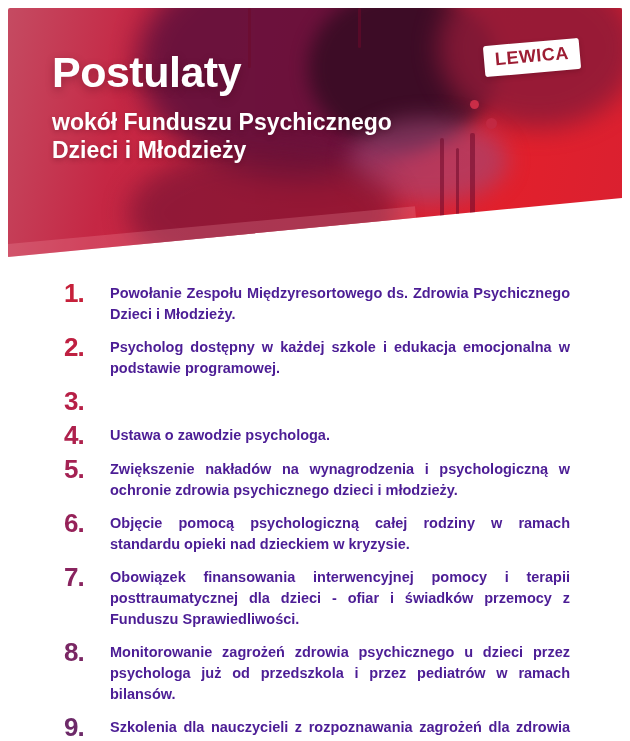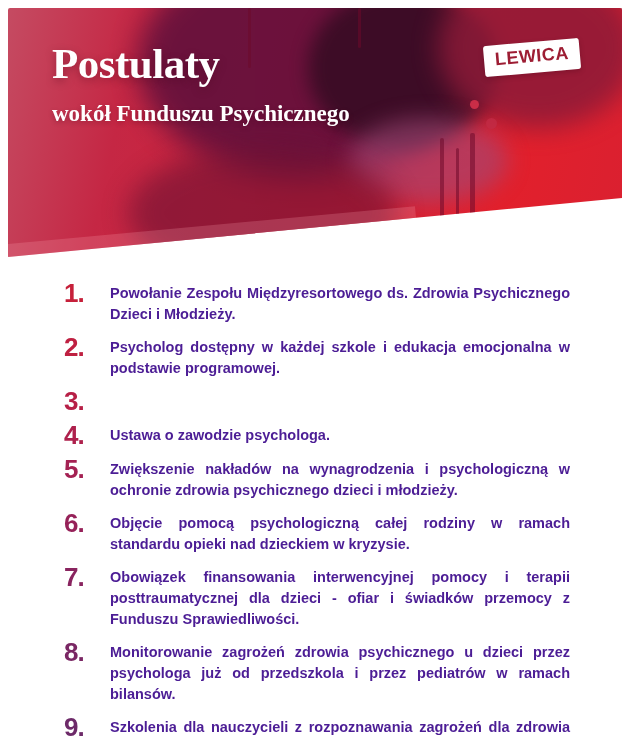--- a/index.html
+++ b/index.html
@@ -32,21 +32,21 @@
   .drip.d5{left:462px;top:125px;height:95px;width:5px;}
   .dot{position:absolute;border-radius:50%;}
   .dot.f1{left:462px;top:92px;width:9px;height:9px;background:#d3304a;opacity:.9;}
   .dot.f2{left:478px;top:110px;width:11px;height:11px;background:#c22a44;opacity:.85;}
   .light-band{
     position:absolute;left:-20px;top:218px;width:430px;height:46px;
     background:rgba(255,170,180,.22);
     transform:rotate(-5.3deg);
   }
 
-  .hero-content{position:relative;padding:32px 0 0 44px;font-family:Liberation Serif, serif;}
+  .hero-content{position:relative;padding:40px 0 0 44px;}
   .title{
     color:#ffffff;font-weight:800;font-size:43px;line-height:48px;
     letter-spacing:-.5px;
     text-shadow:0 3px 8px rgba(70,0,25,.35);
   }
   .subtitle{
     margin-top:12px;
     color:#ffffff;font-weight:700;font-size:23px;line-height:28px;
     text-shadow:0 2px 5px rgba(70,0,25,.3);
   }
@@ -100,20 +100,21 @@
     <div class="dot f1"></div>
     <div class="dot f2"></div>
     <div class="light-band"></div>
 
     <div class="hero-content">
       <div class="title">
         <div>Postulaty</div>
       </div>
       <div class="subtitle">
         <div>wokół Funduszu Psychicznego</div>
+        <div>Dzieci i Młodzieży</div>
       </div>
     </div>
 
     <div class="lewica-badge">
       <span>LEWICA</span>
     </div>
   </div>
 
   <div class="list">
     <div class="item">

